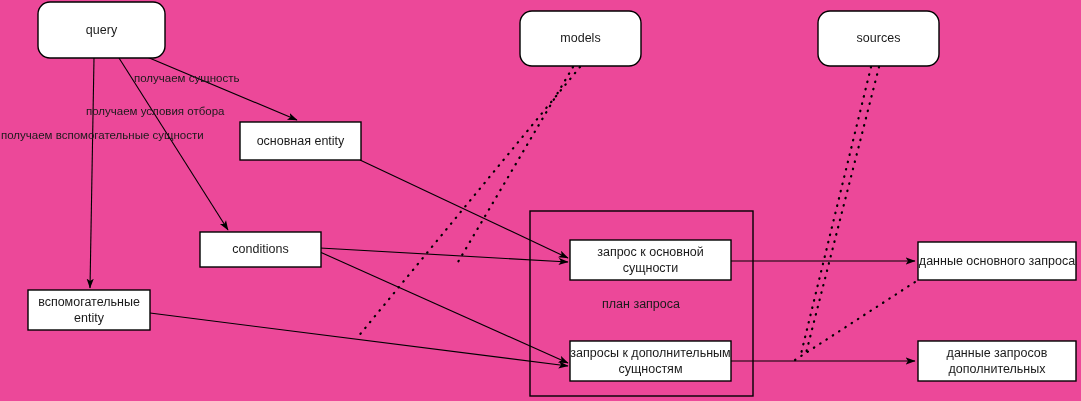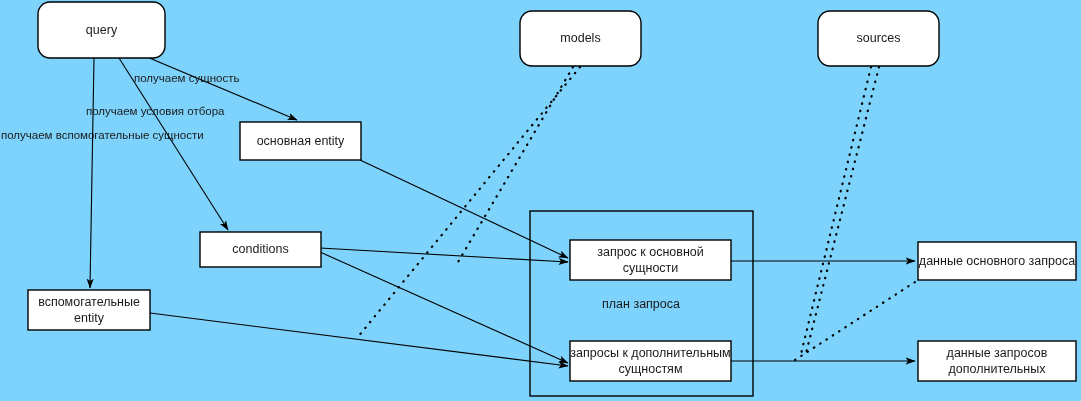--- a/index.html
+++ b/index.html
@@ -10,21 +10,21 @@
   body {
     width: 1081px;
     height: 401px;
     font-family: "Liberation Sans", sans-serif;
     overflow: hidden;
   }
   #diagram-root {
     position: relative;
     width: 1081px;
     height: 401px;
-    background: #7dd3fc;
+    background: #ec4899;
   }
   svg.canvas {
     position: absolute;
     top: 0;
     left: 0;
     width: 1081px;
     height: 401px;
   }
   .node-rect {
     fill: #ffffff;

